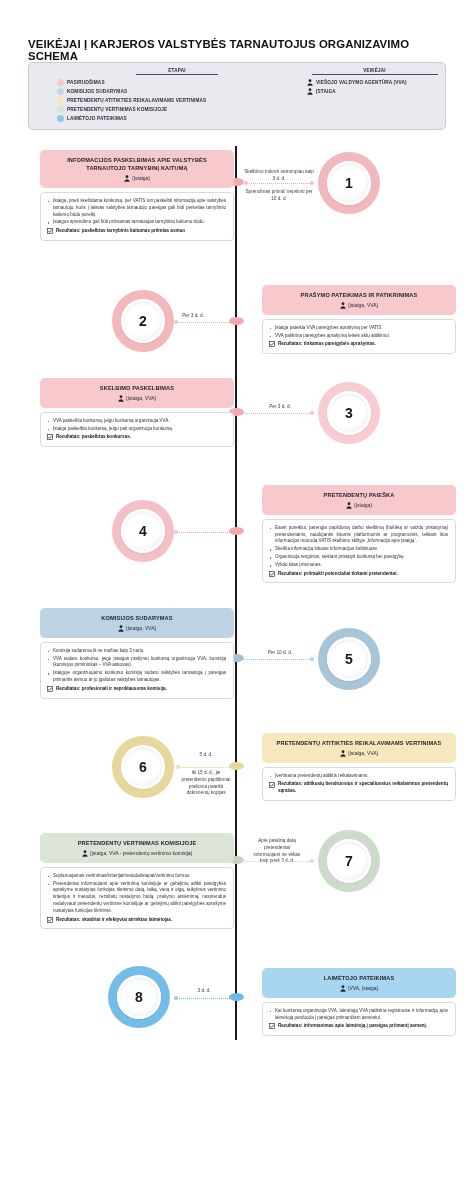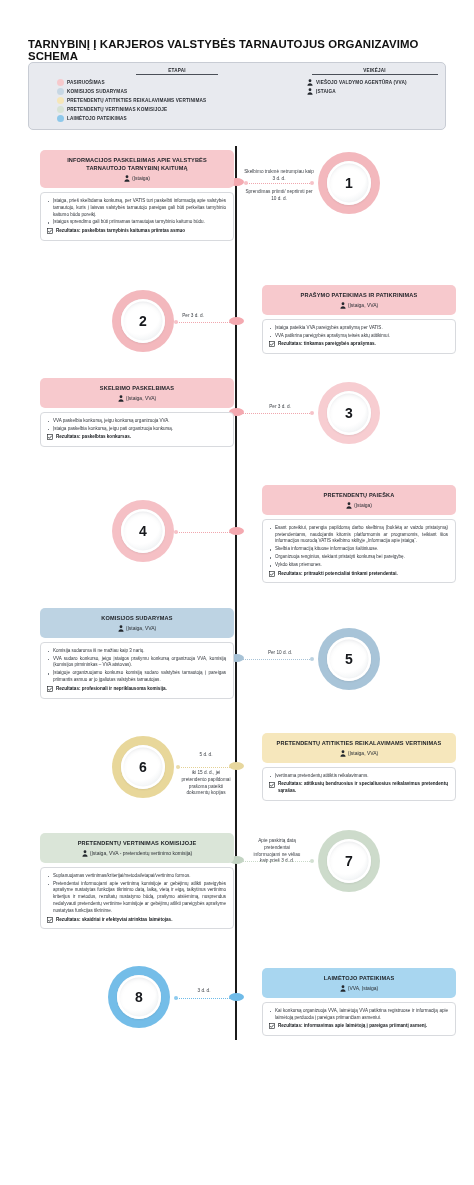--- a/index.html
+++ b/index.html
@@ -204,21 +204,21 @@
     line-height: 1.5;
     color: #3a3e44;
     text-align: center;
   }
 </style>
 </head>
 <body>
 
 <div class="page">
 
-  <div class="title">TARNYBINĮ Į KARJEROS VALSTYBĖS TARNAUTOJUS ORGANIZAVIMO SCHEMA</div>
+  <div class="title">VEIKĖJAI Į KARJEROS VALSTYBĖS TARNAUTOJUS ORGANIZAVIMO SCHEMA</div>
 
   <div class="legend">
 
     <div class="legend-col-etapai">
       <div class="legend-head">ETAPAI</div>
 
       <div class="legend-row">
         <span class="swatch" style="background:#f6c9cc"></span>
         <span class="legend-label">PASIRUOŠIMAS</span>
       </div>

